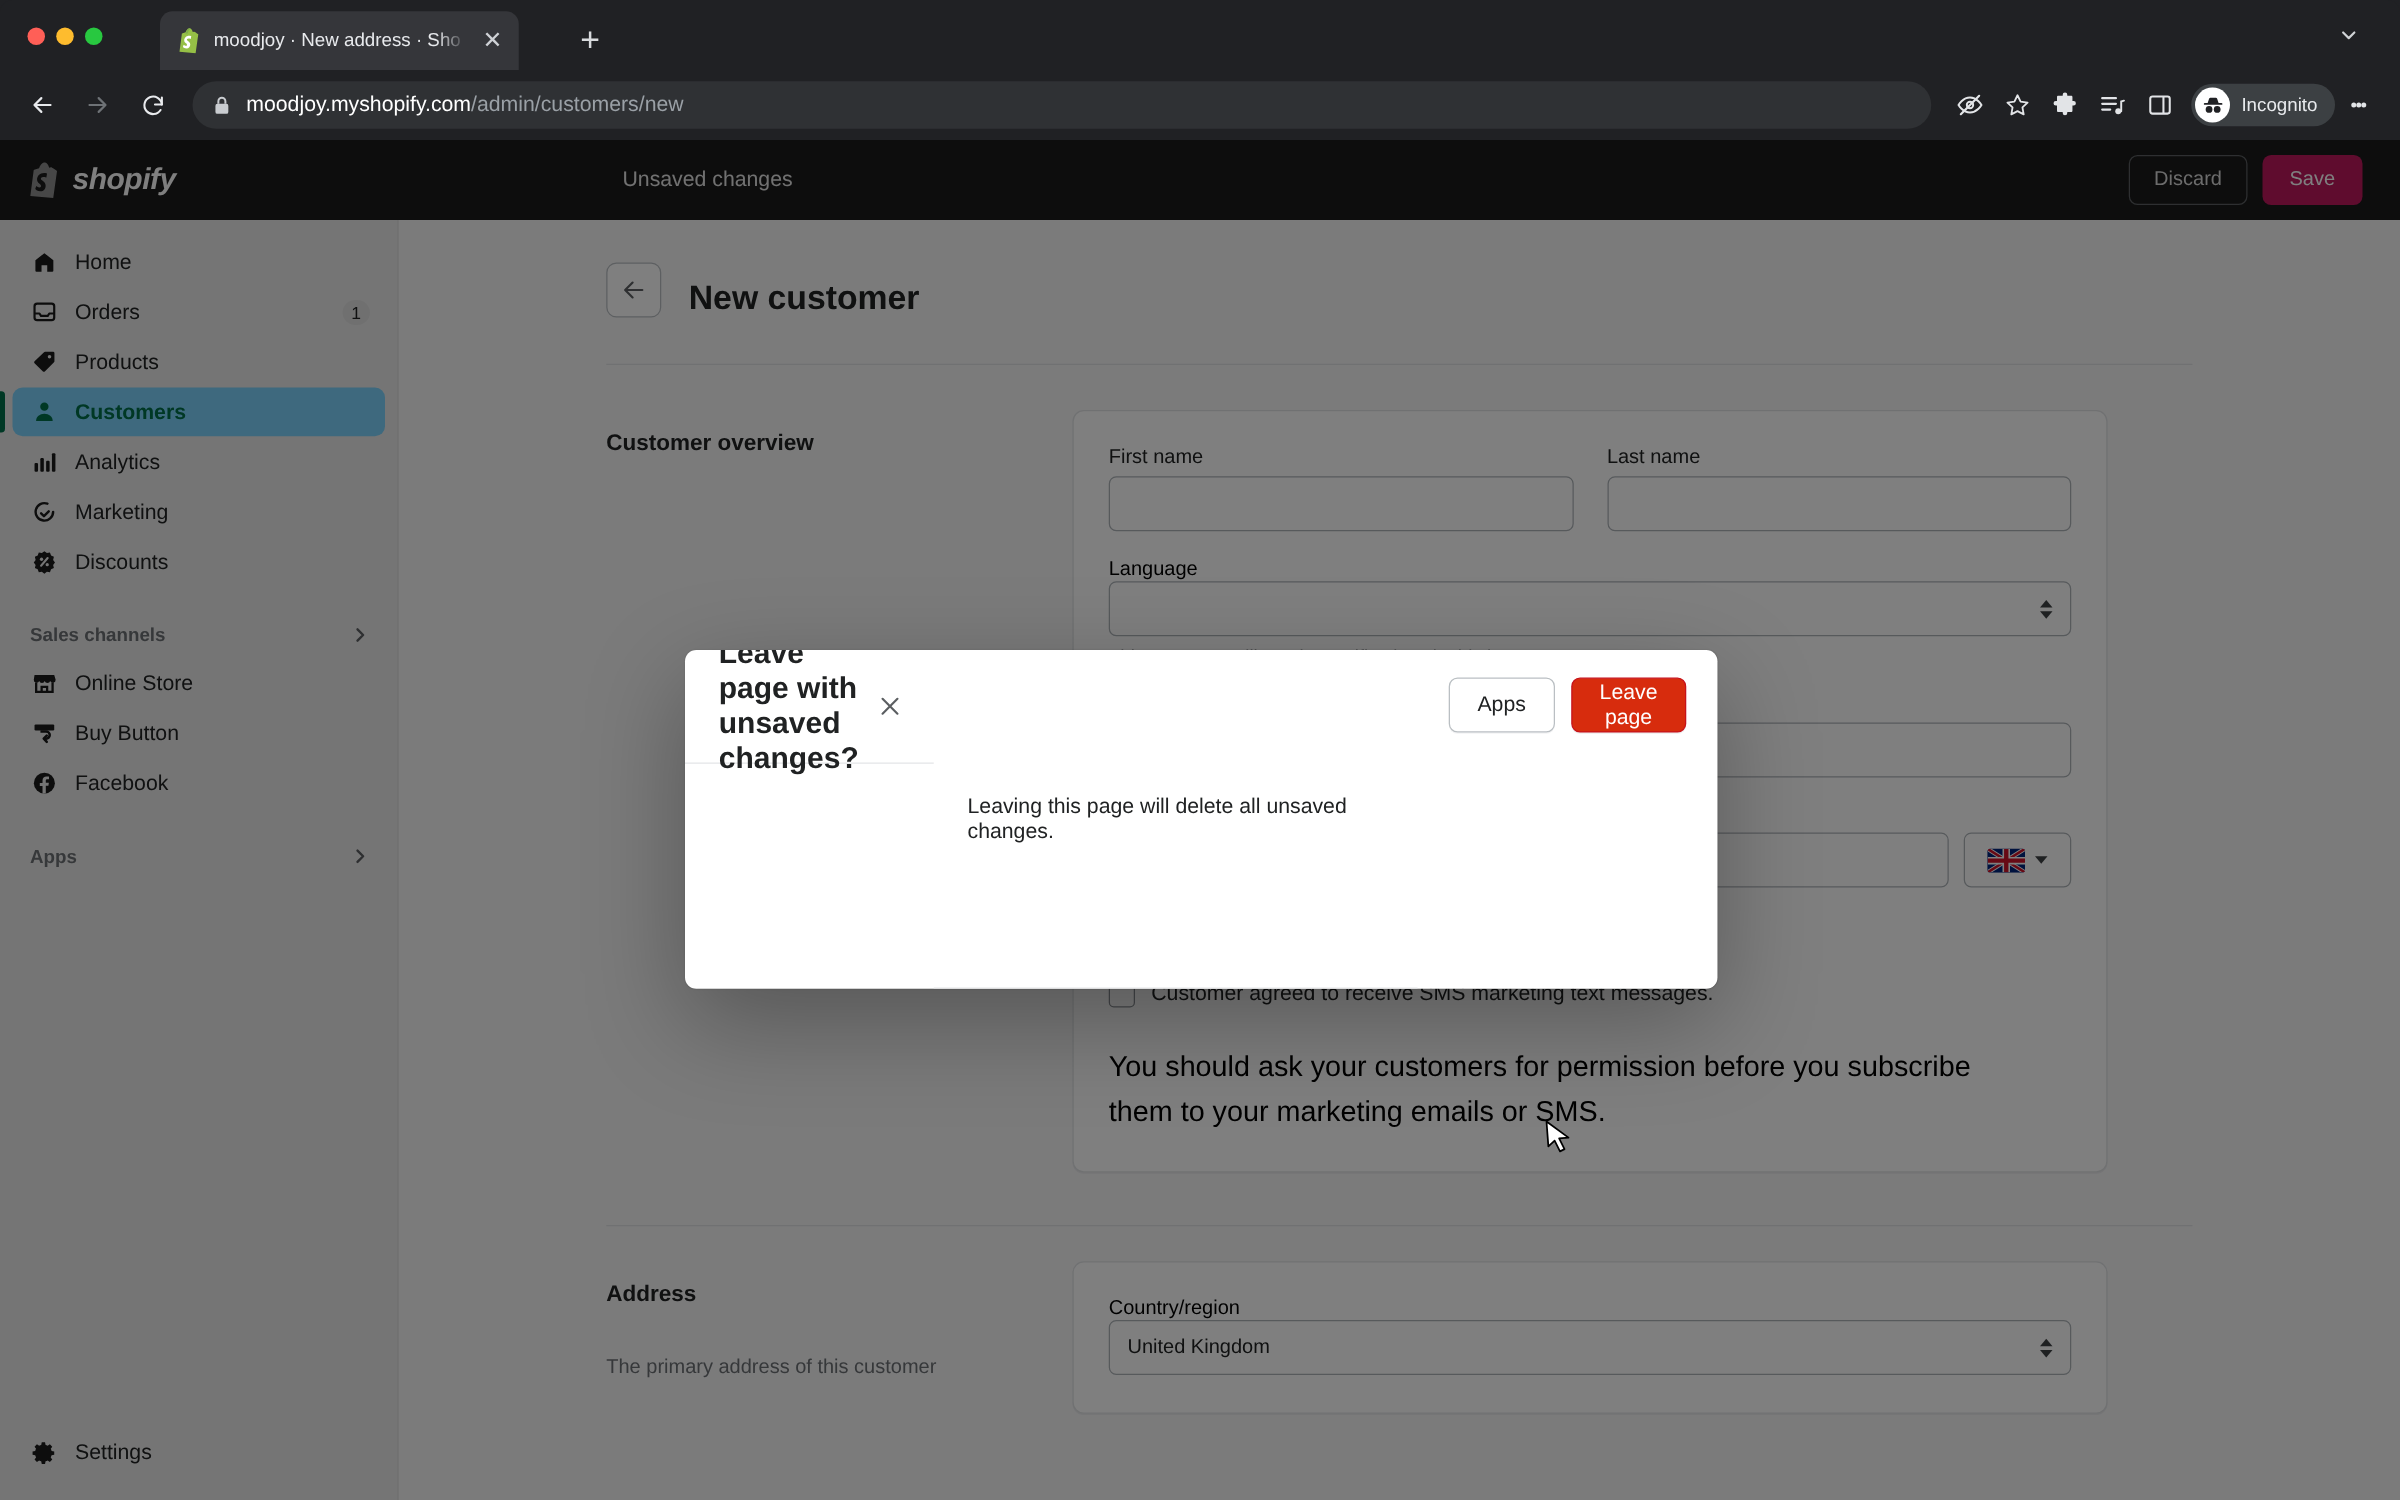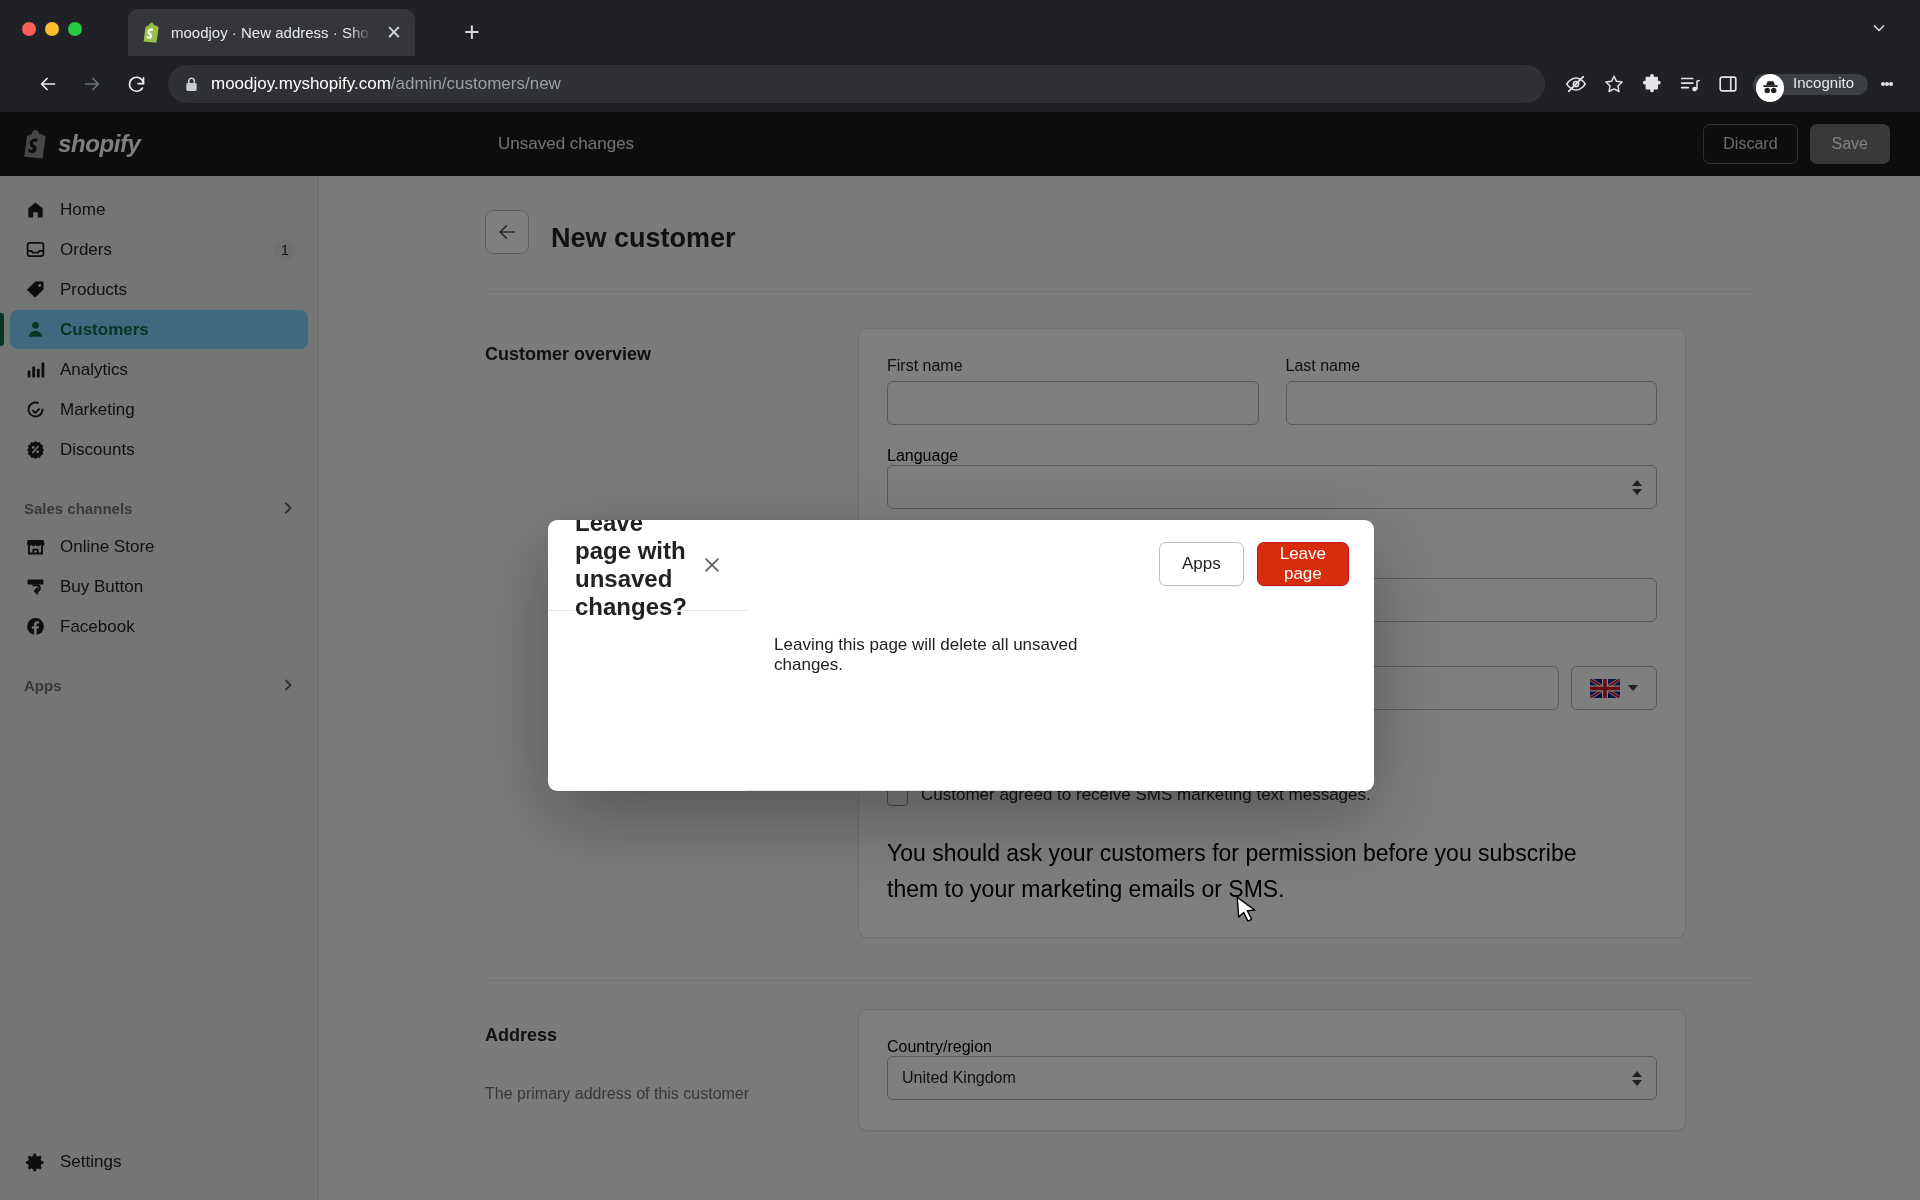--- a/index.html
+++ b/index.html
@@ -51,42 +51,42 @@
     display: flex; align-items: center; justify-content: center;
     color: #d8dadd; font-size: 27px; line-height: 1; font-weight: 300;
   }
   .tabstrip-chevron {
     position: absolute; right: 26px; top: 13px; width: 30px; height: 30px;
     display: flex; align-items: center; justify-content: center; color: #d0d3d6;
   }
 
   .toolbar {
     position: absolute; left: 0; top: 56px; width: 1920px; height: 56px;
-    display: flex; align-items: center; padding: 0 18px 0 28px; gap: 4px;
+    display: flex; align-items: center; padding: 0 18px 0 14px; gap: 4px;
   }
   .nav-btn {
     width: 40px; height: 40px; display: flex; align-items: center; justify-content: center;
     border-radius: 50%; color: #e8eaed;
   }
   .nav-btn.disabled { color: #6e7276; }
   .omnibox {
     flex: 1 1 auto; height: 38px; margin-left: 8px; margin-right: 10px;
     background: #2f3134; border-radius: 19px;
     display: flex; align-items: center; padding: 0 16px; gap: 12px; min-width: 0;
   }
   .lock-ico { width: 15px; height: 17px; flex: 0 0 15px; position: relative; }
   .url { font-size: 17px; white-space: nowrap; overflow: hidden; }
   .url .host { color: #ffffff; }
   .url .path { color: #9aa0a6; }
   .tb-icon {
     width: 34px; height: 34px; flex: 0 0 34px;
     display: flex; align-items: center; justify-content: center; color: #e2e4e7;
   }
   .profile-pill {
-    height: 21px; display: flex; align-items: flex-start; gap: 9px;
+    height: 34px; display: flex; align-items: center; gap: 9px;
     background: #3c4043; border-radius: 17px; padding: 0 14px 0 3px; margin-left: 4px;
   }
   .profile-pill .av {
     width: 28px; height: 28px; border-radius: 50%; background: #ffffff;
     display: flex; align-items: center; justify-content: center; flex: 0 0 28px;
   }
   .profile-pill .nm { font-size: 15px; color: #e8eaed; white-space: nowrap; }
   .kebab { width: 30px; height: 34px; display: flex; align-items: center; justify-content: center; color: #e2e4e7; }
   .kebab i { display: block; width: 4px; height: 4px; border-radius: 50%; background: #e2e4e7; margin: 2px 0; }
 
@@ -105,21 +105,21 @@
     font-size: 17px; color: #e3e3e3;
   }
   .topbar-actions { position: absolute; right: 30px; top: 0; height: 64px; display: flex; align-items: center; gap: 12px; }
   .btn-discard {
     height: 40px; padding: 0 19px; border-radius: 7px;
     border: 1px solid #5c5f62; background: transparent; color: #d8d8d8;
     font-size: 16px; font-family: inherit; display: flex; align-items: center;
   }
   .btn-save {
     height: 40px; padding: 0 22px; border-radius: 7px; border: none;
-    background: #737373; color: #ffffff; font-size: 16px; font-family: inherit;
+    background: #be185d; color: #ffffff; font-size: 16px; font-family: inherit;
     display: flex; align-items: center;
   }
 
   
   .sidebar {
     position: absolute; left: 0; top: 64px; width: 319px; height: 1024px;
     background: #ebebeb; border-right: 1px solid #dcdcdc;
   }
   .nav-list { padding: 14px 10px 0 10px; }
   .nav-item {

